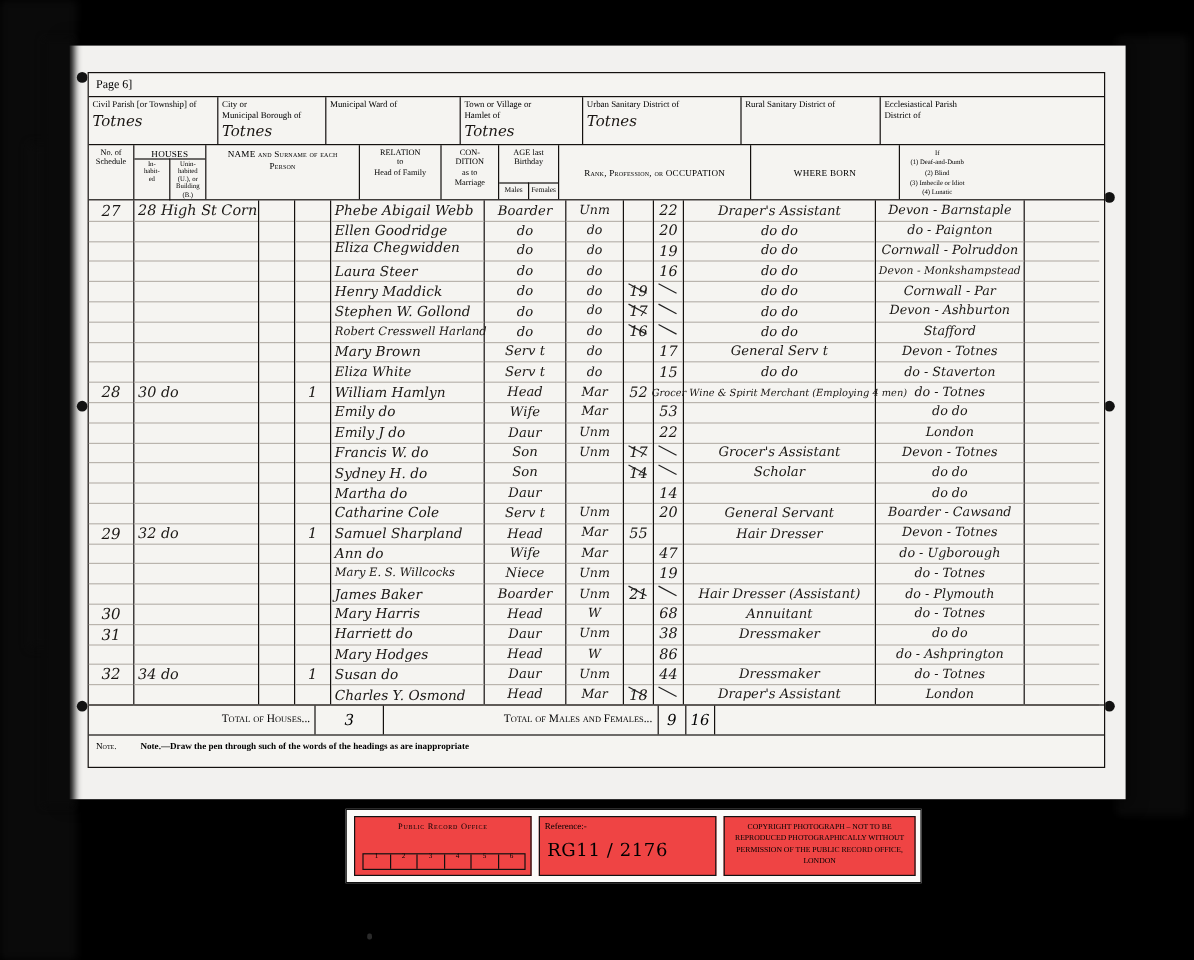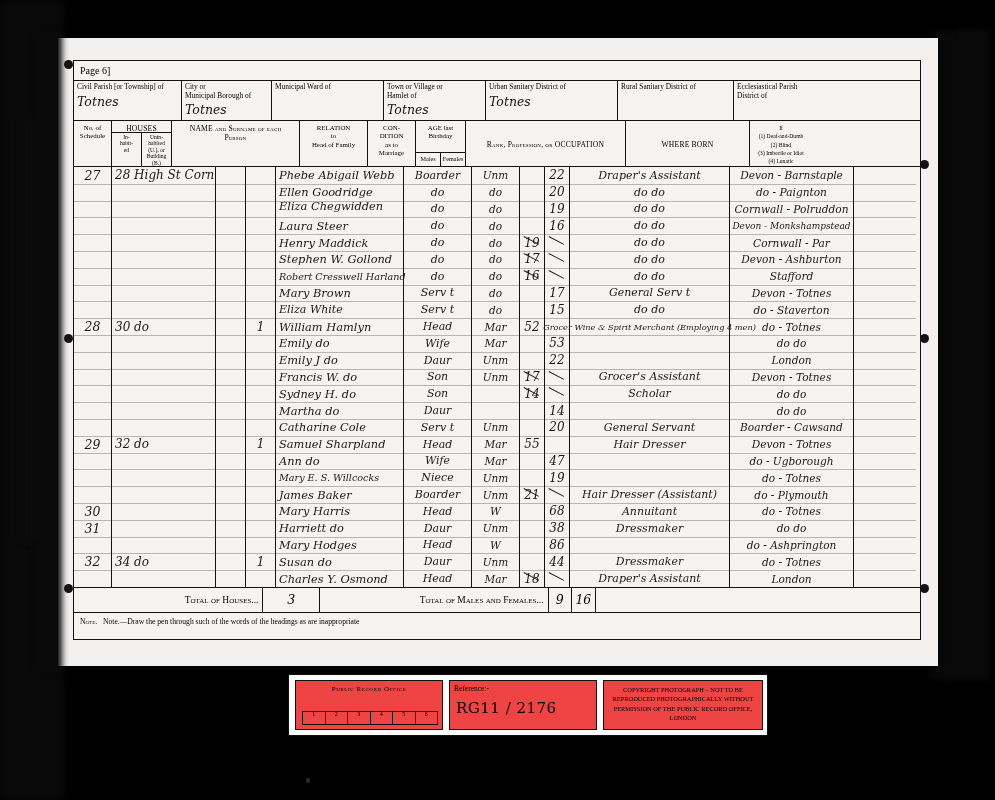--- a/index.html
+++ b/index.html
@@ -960,21 +960,21 @@
           <span class="tv">9</span>
         </div>
         <div style="width:25px;">
           <span class="tv">16</span>
         </div>
         <div style="width:346px;"></div>
       </div>
 
       <div class="note">
         <span class="nb">Note.</span>
-        <span style="margin-left:4px;">Note.—Draw the pen through such of the words of the headings as are inappropriate</span>
+        <span style="margin-left:18px;font-weight:bold;">Note.—Draw the pen through such of the words of the headings as are inappropriate</span>
       </div>
     </div>
   </div>
 
   <div id="slate">
     <div class="slatebox" id="pro">
       <div class="t">Public Record Office</div>
       <div id="ruler">
         <div>
             <span class="num">1</span>

